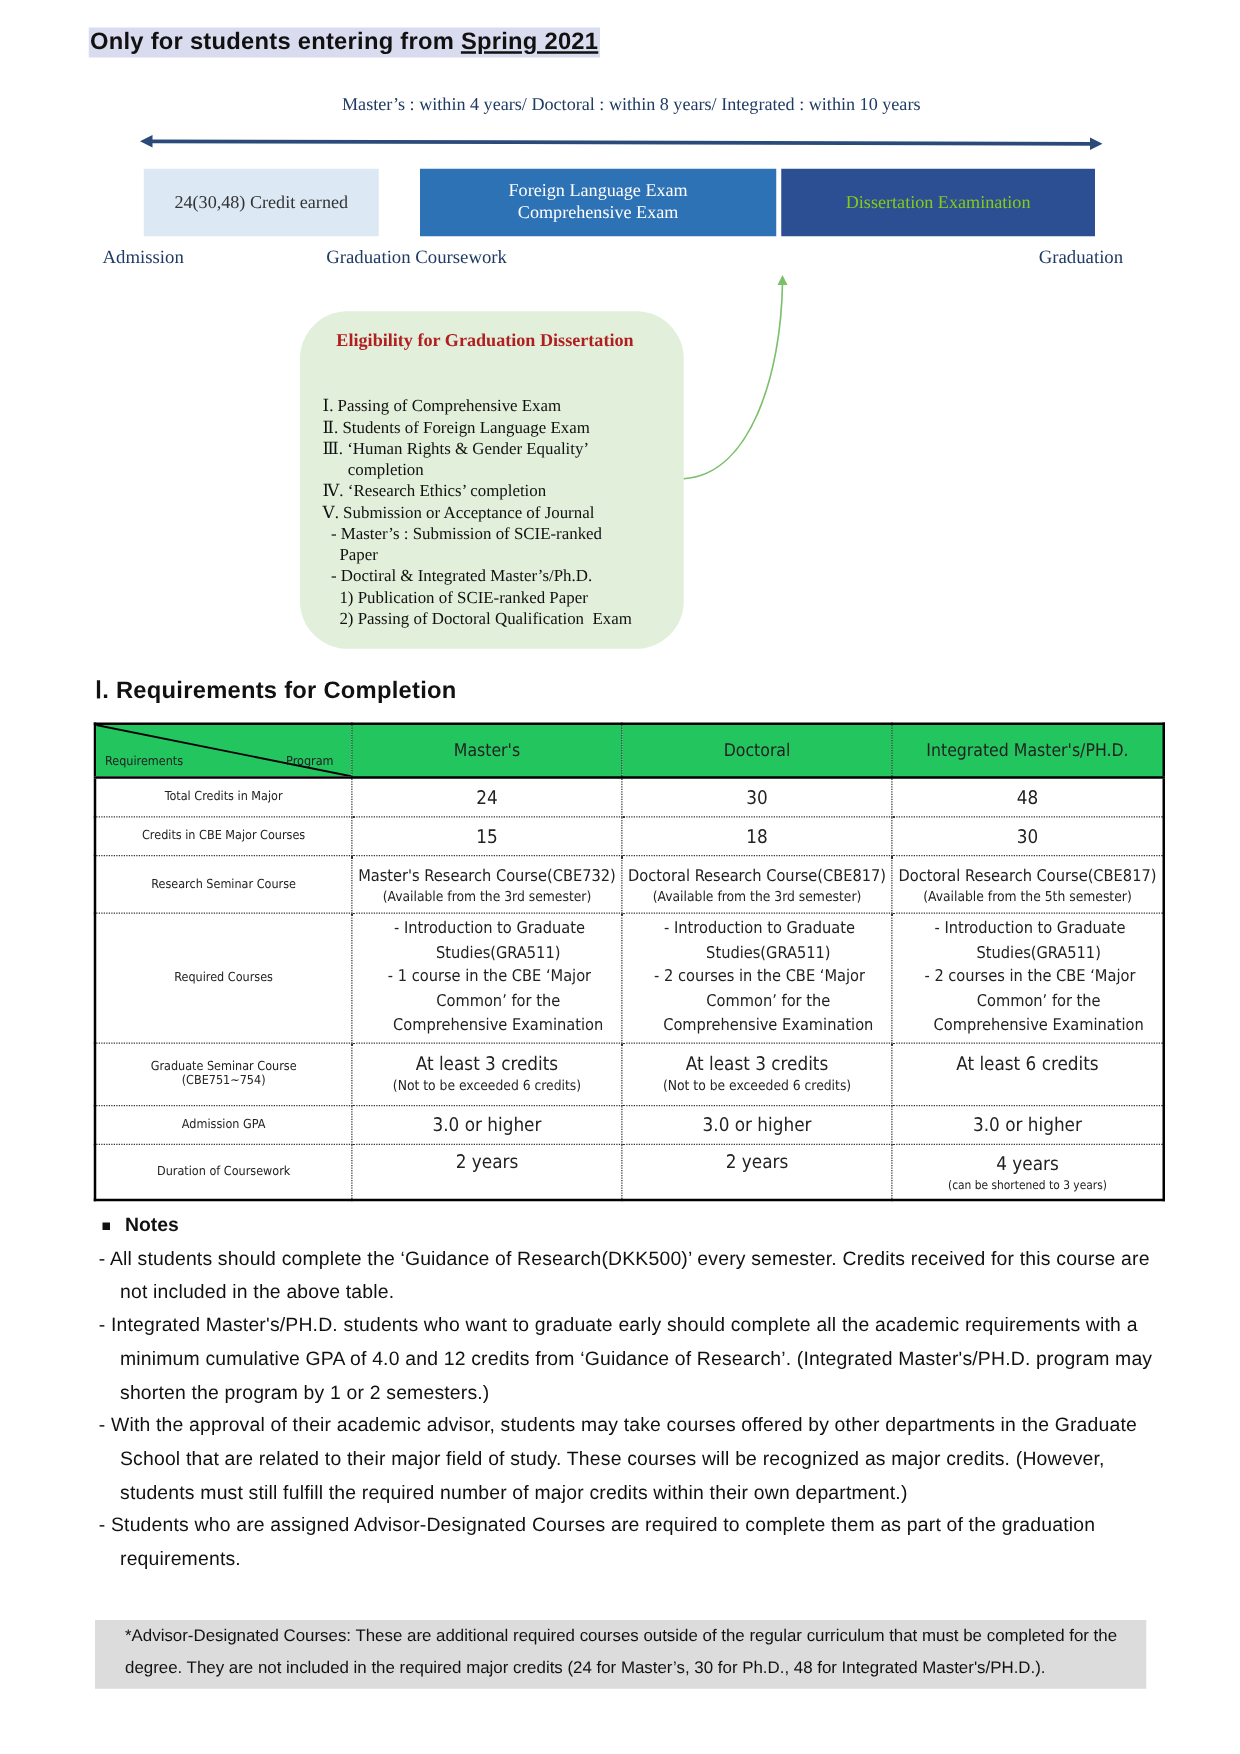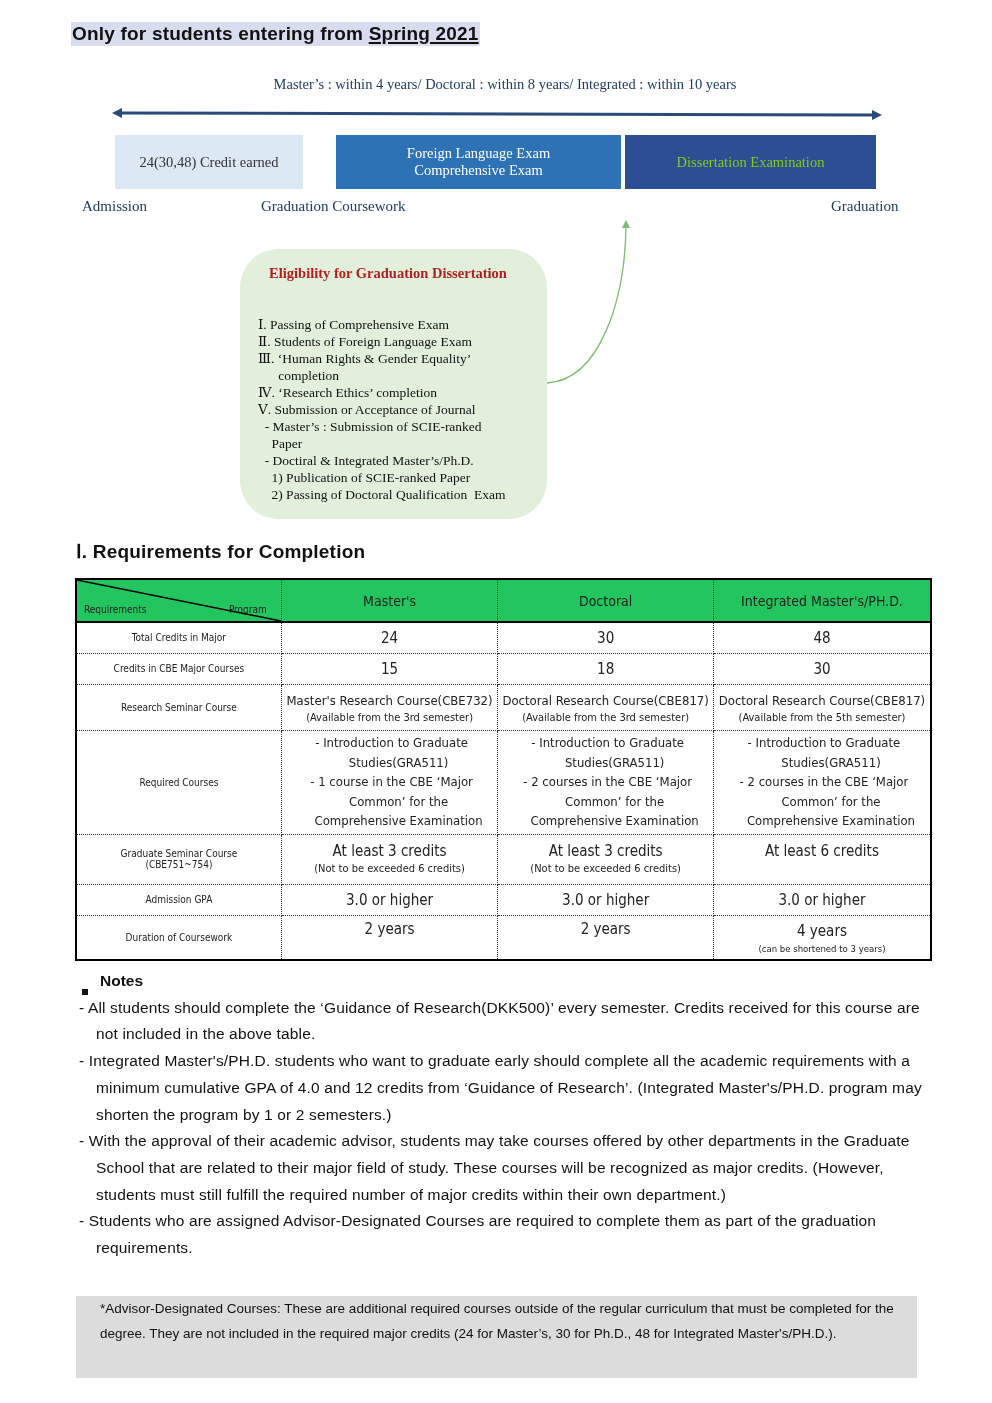--- a/index.html
+++ b/index.html
@@ -70,26 +70,26 @@
   .diag .lbl-r { position: absolute; right: 14px; bottom: 6px; font-size: 10px; }
   .rowlbl { font-size: 10px; }
   .big { font-size: 15px; }
   .sub { font-size: 11px; display: block; margin-top: 2px; }
   .tiny { font-size: 9.5px; display: block; margin-top: 3px; }
   td.list { text-align: center; font-size: 13px; line-height: 19.5px; padding: 2px 6px 2px 10px; }
   td.list .it { padding-left: 14px; text-indent: -14px; }
   td.top { vertical-align: top !important; padding-top: 6px; }
 
   .notes { position: absolute; left: 78px; top: 968px; width: 850px; font-size: 15.5px; line-height: 26.7px; color: #111; }
-  .notes .hdr { font-weight: bold; display: flex; align-items: flex-end; }
+  .notes .hdr { font-weight: bold; display: flex; align-items: center; }
   .notes .hdr .sq { display: inline-block; width: 6px; height: 6px; background: #111; margin: 0 12px 0 4px; }
   .notes .n { padding-left: 18px; text-indent: -17px; letter-spacing: 0.15px; }
 
   .footnote {
-    position: absolute; left: 76px; top: 1296px; width: 841px; height: 82px;
+    position: absolute; left: 76px; top: 1296px; width: 841px; height: 55px;
     background: #dcdcdc; font-size: 13.5px; line-height: 24.5px; padding: 1px 14px 0 24px; color: #111;
   }
 </style>
 </head>
 <body>
 
 <div class="banner"><span>Only for students entering from </span><span class="u">Spring 2021</span></div>
 
 <div class="timeline-note serif">Master’s : within 4 years/ Doctoral : within 8 years/ Integrated : within 10 years</div>
 <svg class="timeline-arrow" viewBox="0 0 770 20">

